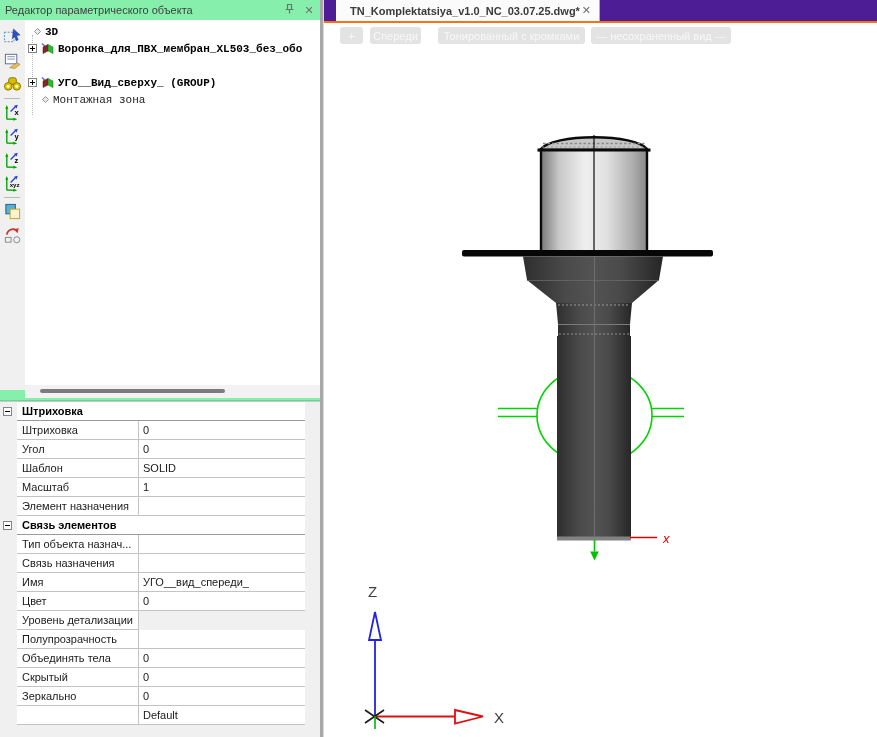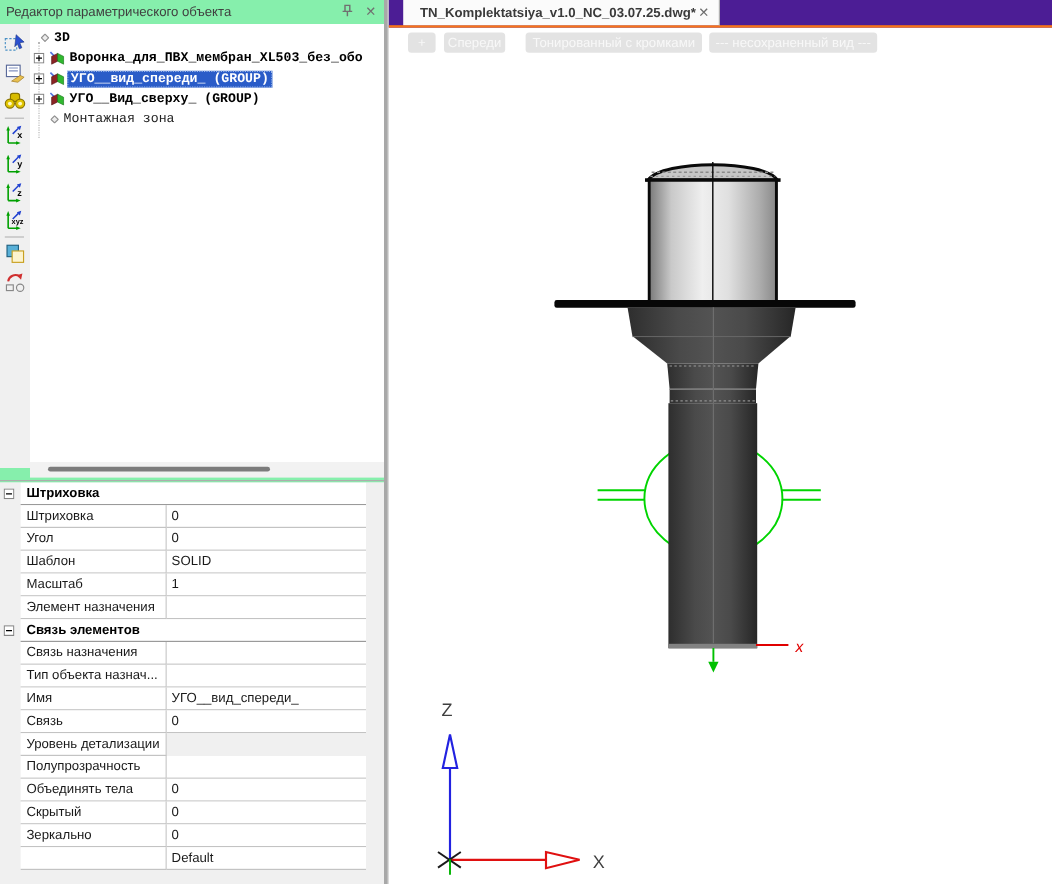--- a/index.html
+++ b/index.html
@@ -187,33 +187,20 @@
             <line x1="4.5" y1="2" x2="4.5" y2="7" stroke="#000"></line>
         </svg>
         <svg width="13" height="13" viewBox="0 0 13 13">
           <line x1="1" y1="1.5" x2="5" y2="5.5" stroke="#5070e0" stroke-width="1.4"></line>
           <polygon points="2,5 7,2.5 7,9 2,11.5" fill="#8a2525" stroke="#501010" stroke-width="0.5"></polygon>
           <polygon points="7,2.5 12,5 12,11.5 7,9" fill="#30b830" stroke="#107010" stroke-width="0.5"></polygon>
         </svg>
         <span class="tree-label">Воронка_для_ПВХ_мембран_XL503_без_обо</span>
       </div>
 
-      <div class="tree-row" style="top:37px;left:3px">
-        <svg class="plusbox" viewBox="0 0 9 9">
-          <rect x="0.5" y="0.5" width="8" height="8" fill="#fff" stroke="#848484"></rect>
-          <line x1="2" y1="4.5" x2="7" y2="4.5" stroke="#000"></line>
-            <line x1="4.5" y1="2" x2="4.5" y2="7" stroke="#000"></line>
-        </svg>
-        <svg width="13" height="13" viewBox="0 0 13 13">
-          <line x1="1" y1="1.5" x2="5" y2="5.5" stroke="#5070e0" stroke-width="1.4"></line>
-          <polygon points="2,5 7,2.5 7,9 2,11.5" fill="#8a2525" stroke="#501010" stroke-width="0.5"></polygon>
-          <polygon points="7,2.5 12,5 12,11.5 7,9" fill="#30b830" stroke="#107010" stroke-width="0.5"></polygon>
-        </svg>
-        <span class="tree-label sel">УГО__вид_спереди_ (GROUP)</span>
-      </div>
 
       <div class="tree-row" style="top:54px;left:3px">
         <svg class="plusbox" viewBox="0 0 9 9">
           <rect x="0.5" y="0.5" width="8" height="8" fill="#fff" stroke="#848484"></rect>
           <line x1="2" y1="4.5" x2="7" y2="4.5" stroke="#000"></line>
             <line x1="4.5" y1="2" x2="4.5" y2="7" stroke="#000"></line>
         </svg>
         <svg width="13" height="13" viewBox="0 0 13 13">
           <line x1="1" y1="1.5" x2="5" y2="5.5" stroke="#5070e0" stroke-width="1.4"></line>
           <polygon points="2,5 7,2.5 7,9 2,11.5" fill="#8a2525" stroke="#501010" stroke-width="0.5"></polygon>
@@ -283,40 +270,40 @@
           <svg width="9" height="9" viewBox="0 0 9 9">
               <rect x="0.5" y="0.5" width="8" height="8" fill="#fff" stroke="#848484"></rect>
               <line x1="2" y1="4.5" x2="7" y2="4.5" stroke="#000"></line>
             </svg>
         </div>
         <div class="ptitle">Связь элементов</div>
         <div class="prightgut"></div>
       </div>
       <div class="prow">
         <div class="pgut"></div>
+        <div class="plabel">Тип объекта назнач...</div>
+        <div class="pvalue"></div>
+        <div class="prightgut"></div>
+      </div>
+      <div class="prow">
+        <div class="pgut"></div>
         <div class="plabel">Связь назначения</div>
         <div class="pvalue"></div>
         <div class="prightgut"></div>
       </div>
-      <div class="prow">
-        <div class="pgut"></div>
-        <div class="plabel">Тип объекта назнач...</div>
-        <div class="pvalue"></div>
-        <div class="prightgut"></div>
-      </div>
 
       <div class="prow">
         <div class="pgut"></div>
         <div class="plabel">Имя</div>
         <div class="pvalue">УГО__вид_спереди_</div>
         <div class="prightgut"></div>
       </div>
       <div class="prow">
         <div class="pgut"></div>
-        <div class="plabel">Связь</div>
+        <div class="plabel">Цвет</div>
         <div class="pvalue">0</div>
         <div class="prightgut"></div>
       </div>
       <div class="prow">
         <div class="pgut"></div>
         <div class="plabel">Уровень детализации</div>
         <div class="prightgut"></div>
       </div>
       <div class="prow">
         <div class="pgut"></div>

